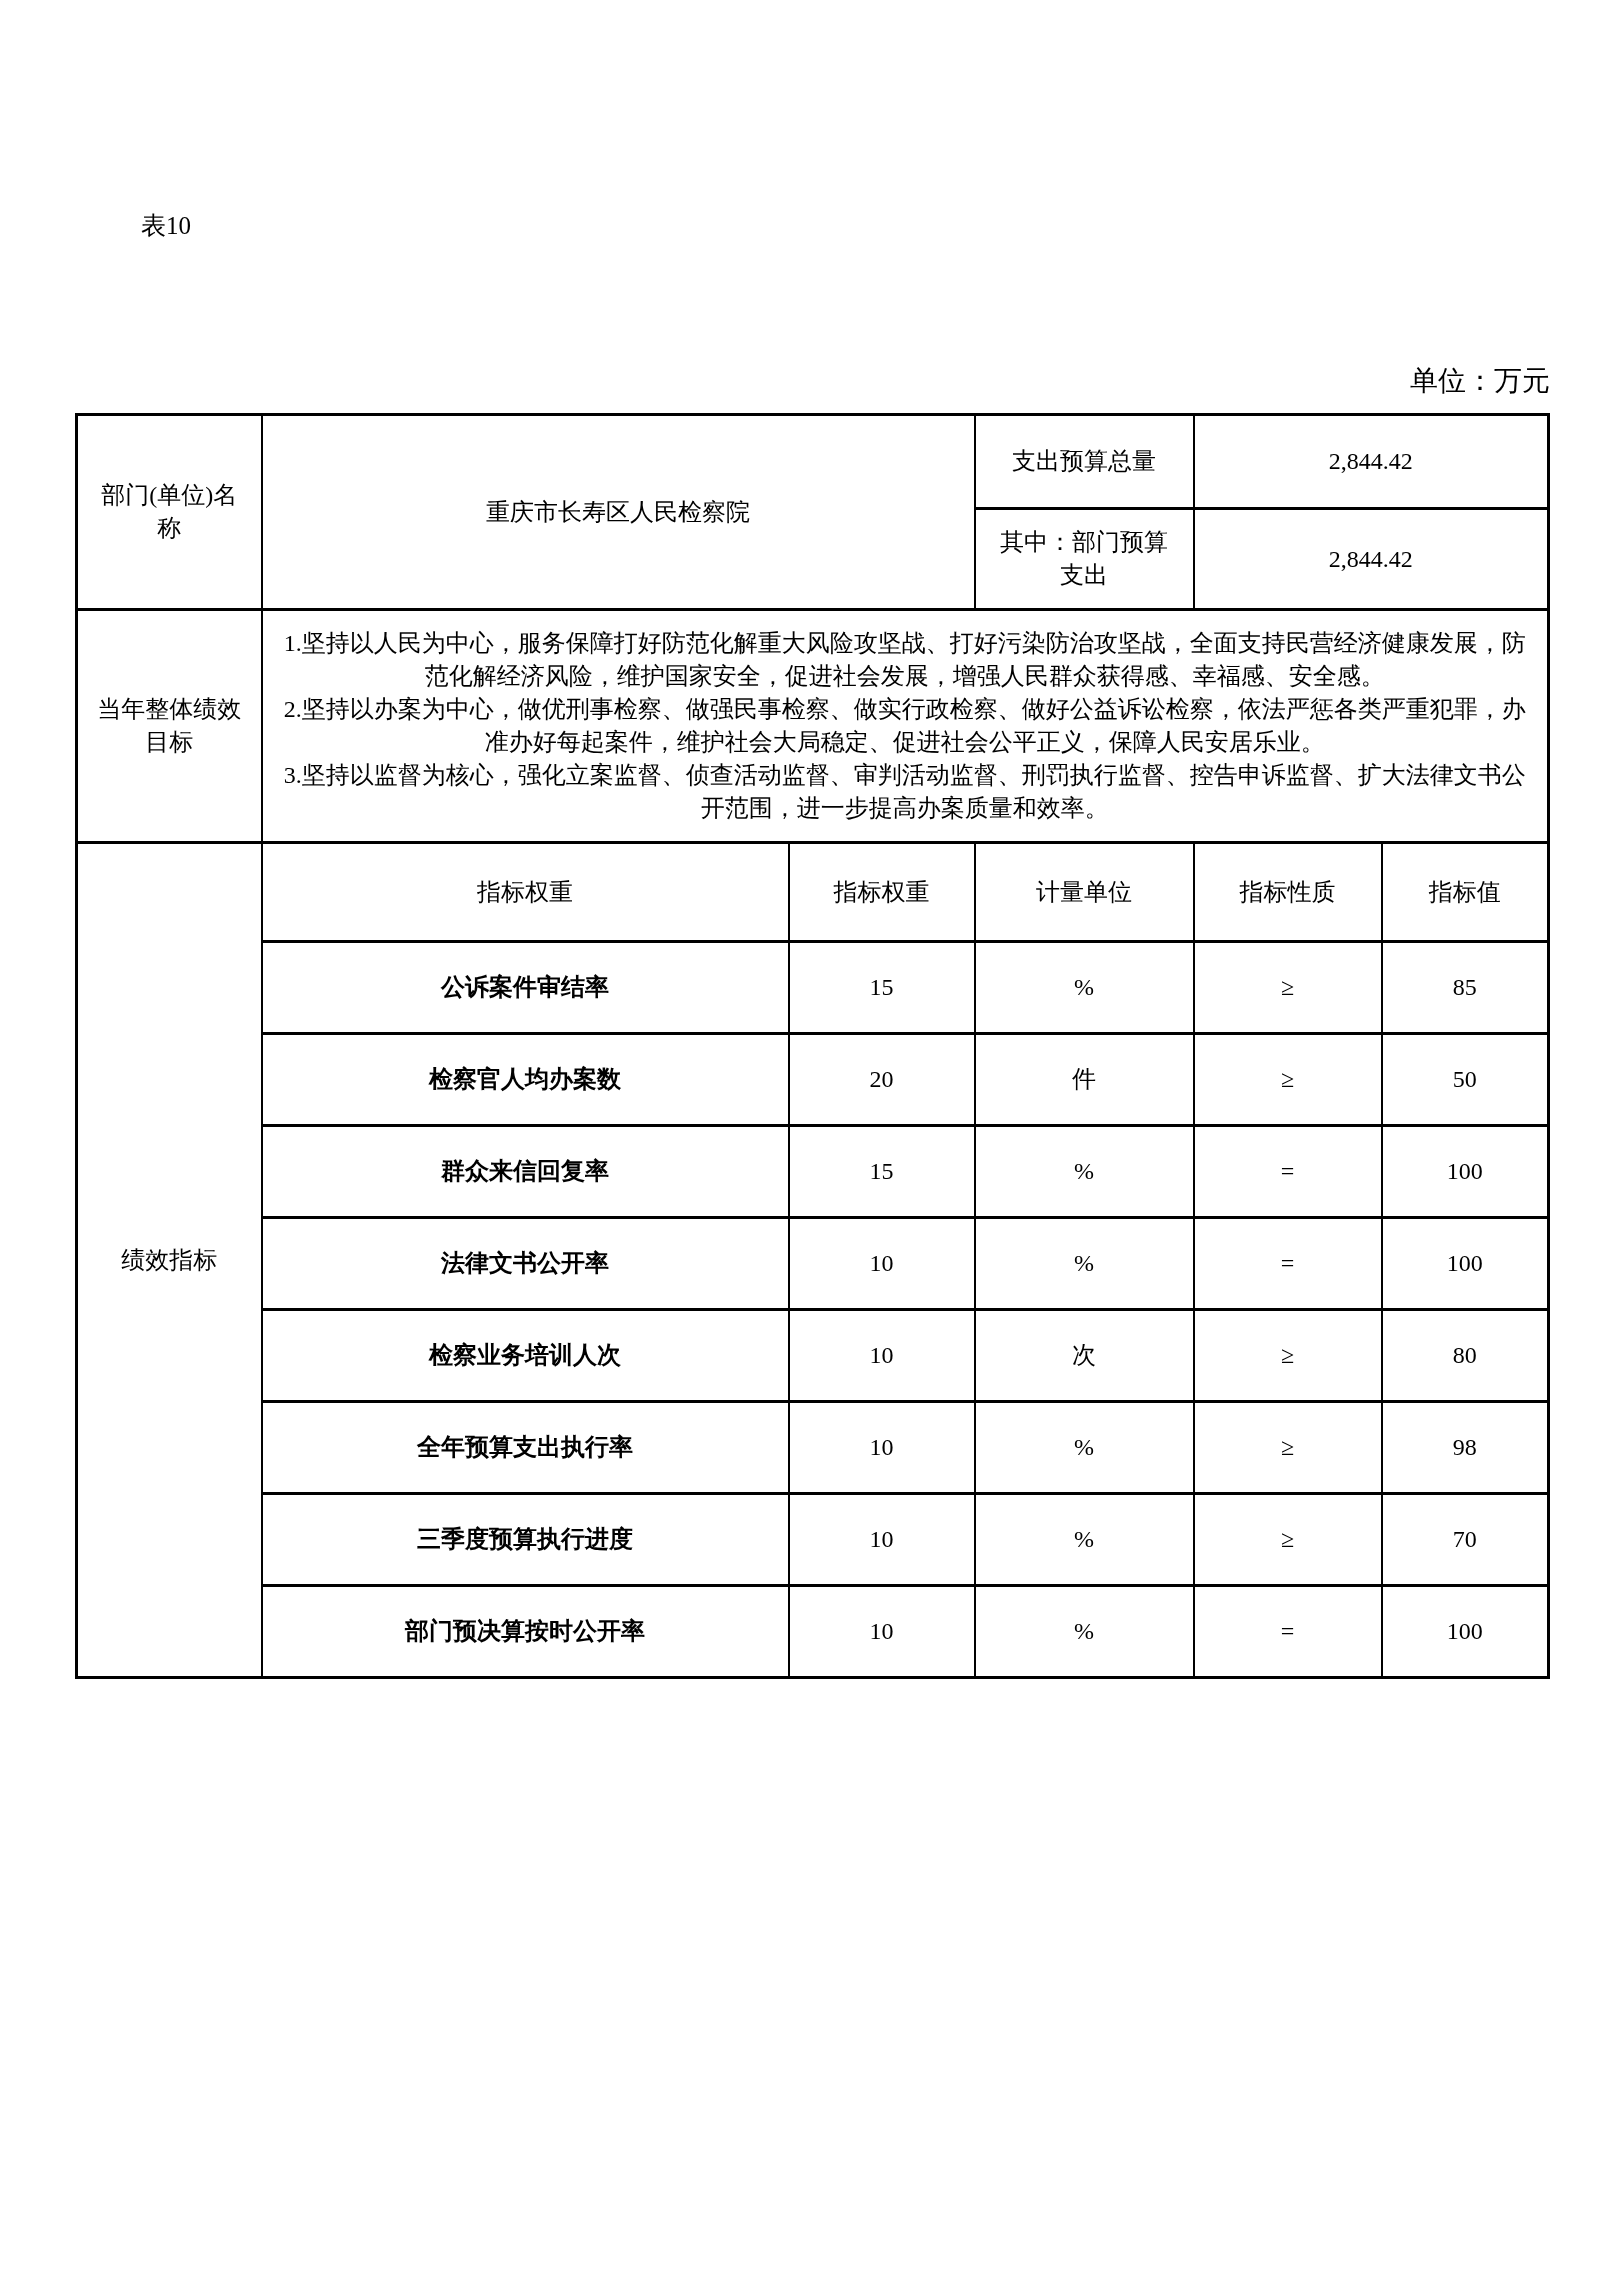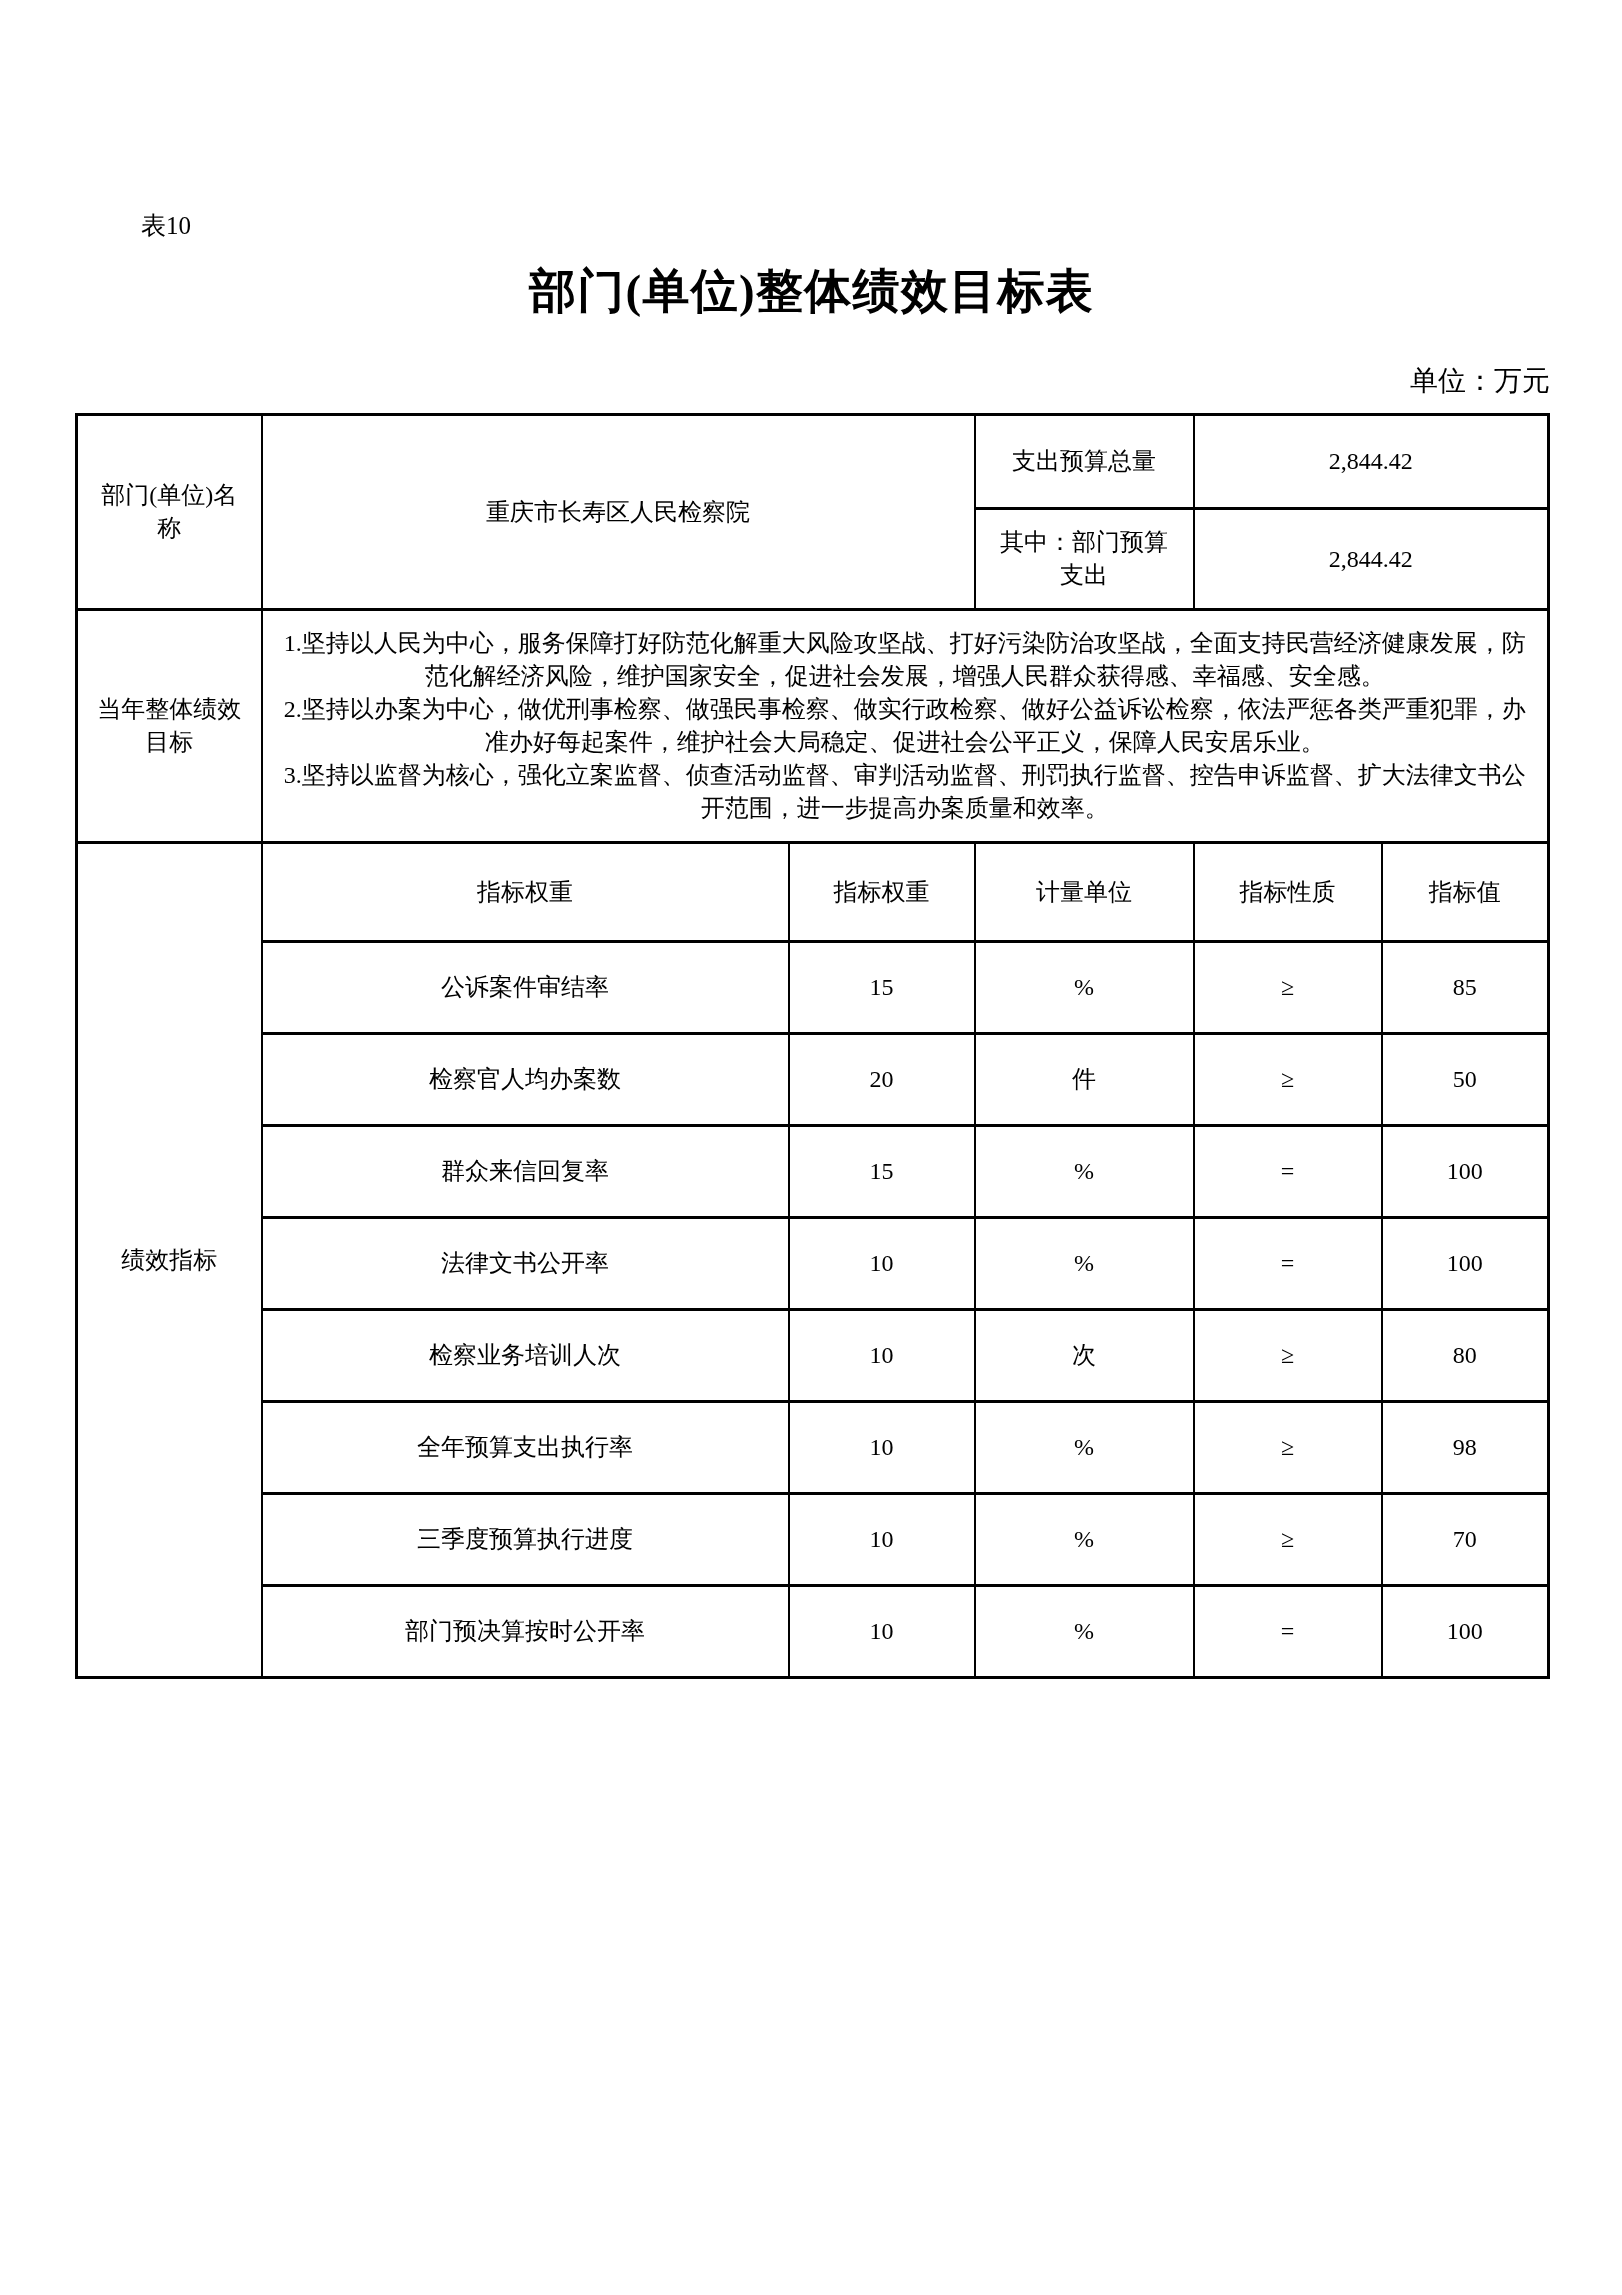--- a/index.html
+++ b/index.html
@@ -64,31 +64,31 @@
     text-align: left;
     font-size: 23px;
     line-height: 37px;
     padding: 0 5.2px;
     font-family: Liberation Serif, serif;
   }
   td.name-cell {
     text-align: left;
     padding-left: 5.2px;
     padding-right: 5.2px;
+    font-weight: bold;
   }
   td.wrap-cell { padding: 0 3.9px; margin-left: 12px; }
 </style>
 </head>
 <body>
 
 <div class="page">
 
   <div class="table-label">表10</div>
 
-  <div class="doc-title">部门(单位)整体绩效目标表</div>
 
   <div class="unit-note">单位：万元</div>
 
   <table class="main">
     <colgroup>
       <col style="width:185px">
       <col style="width:527px">
       <col style="width:186px">
       <col style="width:219px">
       <col style="width:188px">

